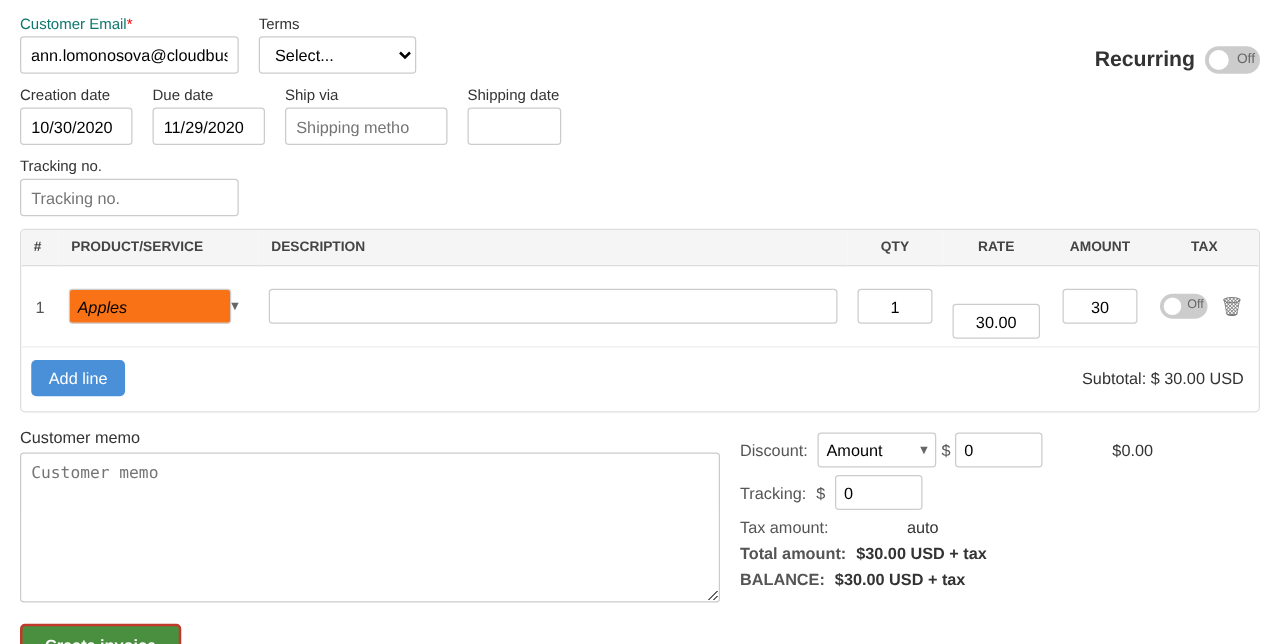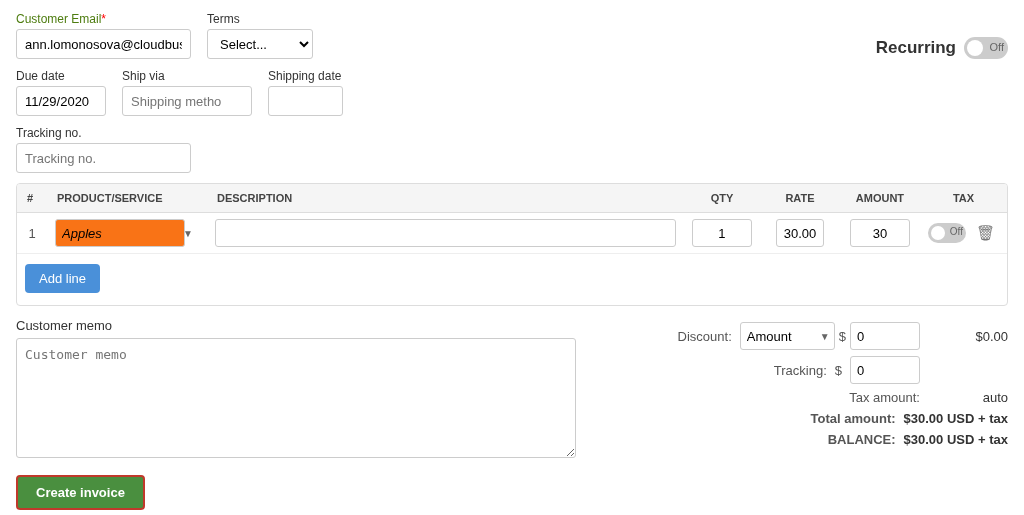--- a/index.html
+++ b/index.html
@@ -2,31 +2,31 @@
 <html><head>
   <meta charset="utf-8">
   <style>
     * { box-sizing: border-box; margin: 0; padding: 0; }
     body { font-family: Arial, sans-serif; font-size: 13px; background: #fff; color: #333; }
     .main-container { padding: 12px 16px; max-width: 1024px; }
 
     .form-row { display: flex; align-items: flex-start; gap: 16px; margin-bottom: 10px; }
     .form-group { display: flex; flex-direction: column; gap: 3px; }
     .form-group label { font-size: 12px; color: #333; font-weight: 500; }
-    .form-group label span { color: #4d7c0f; }
+    .form-group label span { color: #0f766e; }
     .form-group input, .form-group select { border: 1px solid #ccc; border-radius: 3px; padding: 5px 8px; font-size: 13px; outline: none; height: 30px; }
 
     .input-email { width: 175px; }
     .input-date { width: 90px; }
     .input-invoice { width: 175px; }
     .input-tracking { width: 175px; }
     .input-shipping-method { width: 130px; }
     .input-shipping-date { width: 75px; }
 
-    .select-terms { width: 106px; }
+    .select-terms { width: 126px; }
 
     .recurring-section { display: flex; align-items: center; gap: 8px; margin-left: auto; padding-top: 2px; }
     .recurring-label { font-size: 17px; font-weight: 600; }
 
     
     .toggle-switch { position: relative; width: 44px; height: 22px; }
     .toggle-switch input { opacity: 0; width: 0; height: 0; }
     .toggle-slider { position: absolute; cursor: pointer; top: 0; left: 0; right: 0; bottom: 0; background: #ccc; border-radius: 22px; transition: 0.3s; }
     .toggle-slider:before { position: absolute; content: ""; height: 16px; width: 16px; left: 3px; bottom: 3px; background: white; border-radius: 50%; transition: 0.3s; }
     .toggle-off-label { font-size: 11px; color: #666; position: absolute; right: 4px; top: 4px; pointer-events: none; }
@@ -37,21 +37,21 @@
     .invoice-table thead tr { background: #f5f5f5; }
     .invoice-table thead th { padding: 8px 10px; text-align: left; font-size: 11px; font-weight: 700; color: #444; text-transform: uppercase; border-bottom: 1px solid #ddd; }
     .invoice-table thead th.th-qty, .invoice-table thead th.th-rate, .invoice-table thead th.th-amount, .invoice-table thead th.th-tax { text-align: center; }
     .invoice-table tbody td { padding: 6px 8px; border-bottom: 1px solid #eee; vertical-align: middle; }
     .product-select-wrapper { position: relative; display: flex; align-items: center; }
     .product-select-wrapper select { width: 130px; height: 28px; border: 1px solid #ccc; border-radius: 3px; padding: 0 6px; font-size: 13px; appearance: none; background: #f97316; font-style: italic; }
     .chevron-icon { position: absolute; right: 6px; pointer-events: none; font-size: 10px; color: #666; }
 
     .desc-input { width: 100%; height: 28px; border: 1px solid #ccc; border-radius: 3px; padding: 0 6px; font-size: 13px; }
     .qty-input, .rate-input, .amount-input { width: 60px; height: 28px; border: 1px solid #ccc; border-radius: 3px; padding: 0 6px; font-size: 13px; text-align: center; }
-    .rate-input { width: 48px; }
+    .rate-input { width: 70px; margin-top: 24px; }
     .amount-input { width: 60px; }
 
     .tax-cell { display: flex; align-items: center; gap: 6px; justify-content: center; }
     .mini-toggle { position: relative; width: 38px; height: 20px; }
     .mini-toggle input { opacity: 0; width: 0; height: 0; }
     .mini-slider { position: absolute; cursor: pointer; top: 0; left: 0; right: 0; bottom: 0; background: #ccc; border-radius: 20px; }
     .mini-slider:before { position: absolute; content: ""; height: 14px; width: 14px; left: 3px; bottom: 3px; background: white; border-radius: 50%; }
     .mini-off { font-size: 10px; color: #666; position: absolute; right: 3px; top: 3px; pointer-events: none; }
     .delete-btn { background: none; border: none; cursor: pointer; color: #777; font-size: 15px; padding: 2px 4px; }
 
@@ -59,21 +59,21 @@
 
     .add-line-btn { background: #4a90d9; color: white; border: none; border-radius: 4px; padding: 7px 14px; font-size: 13px; cursor: pointer; margin: 8px; }
 
     
     .bottom-section { display: flex; gap: 16px; margin-top: 4px; }
     .memo-section { flex: 0 0 560px; }
     .memo-section label { font-size: 13px; font-weight: 500; display: block; margin-bottom: 5px; }
     .memo-textarea { width: 100%; height: 120px; border: 1px solid #ccc; border-radius: 3px; padding: 8px; font-size: 13px; resize: vertical; color: #aaa; }
 
     .totals-section { flex: 1; display: flex; flex-direction: column; gap: 6px; padding-top: 4px; }
-    .totals-row { display: flex; align-items: center; justify-content: flex-end; gap: 8px; font-size: 13px; }
+    .totals-row { display: flex; align-items: center; gap: 8px; font-size: 13px; }
     .totals-row label { color: #555; text-align: right; }
     .totals-row .total-value { min-width: 80px; text-align: right; font-size: 13px; }
     .discount-dropdown { display: flex; align-items: center; gap: 4px; }
     .discount-select-wrapper { position: relative; display: inline-flex; align-items: center; }
     .discount-select { width: 95px; height: 28px; border: 1px solid #ccc; border-radius: 3px; padding: 0 6px; font-size: 13px; appearance: none; }
     .discount-chevron { position: absolute; right: 5px; pointer-events: none; font-size: 10px; color: #666; }
     .dollar-sign { font-size: 13px; color: #555; }
     .totals-input { width: 70px; height: 28px; border: 1px solid #ccc; border-radius: 3px; padding: 0 6px; font-size: 13px; }
 
     .total-bold { font-weight: 600; }
@@ -114,20 +114,24 @@
       <span class="recurring-label">Recurring</span>
       <label class="toggle-switch">
         <input type="checkbox" style="">
         <span class="toggle-slider"></span>
         <span class="toggle-off-label">Off</span>
       </label>
     </div>
   </div>
 
   <div class="form-row" style="align-items:flex-end;">
+    <div class="form-group">
+      <label>Creation date</label>
+      <input type="text" class="input-date" value="10/30/2020" style="">
+    </div>
     <div class="form-group">
       <label>Due date</label>
       <input type="text" class="input-date" value="11/29/2020" style="">
     </div>
     <div class="form-group">
       <label>Ship via</label>
       <input type="text" class="input-shipping-method" placeholder="Shipping metho" style="">
     </div>
     <div class="form-group">
       <label>Shipping date</label>
@@ -188,20 +192,25 @@
           <span class="mini-off">Off</span>
         </label>
         <button class="delete-btn">🗑</button>
       </div>
     </td>
   </tr>
         </tbody>
     </table>
     <div style="display:flex; justify-content:space-between; align-items:center; padding: 2px 0 4px 0;">
       <button class="add-line-btn">Add line</button>
+      <div class="subtotal-row">
+        <span>Subtotal:</span>
+        &nbsp;
+        <span>$ 30.00 USD</span>
+      </div>
     </div>
   </div>
 
   <div class="bottom-section">
     <div class="memo-section">
       <label>Customer memo</label>
       <textarea class="memo-textarea" placeholder="Customer memo" style=""></textarea>
       <div class="create-btn-wrapper">
         <button class="create-invoice-btn">Create invoice</button>
       </div>

